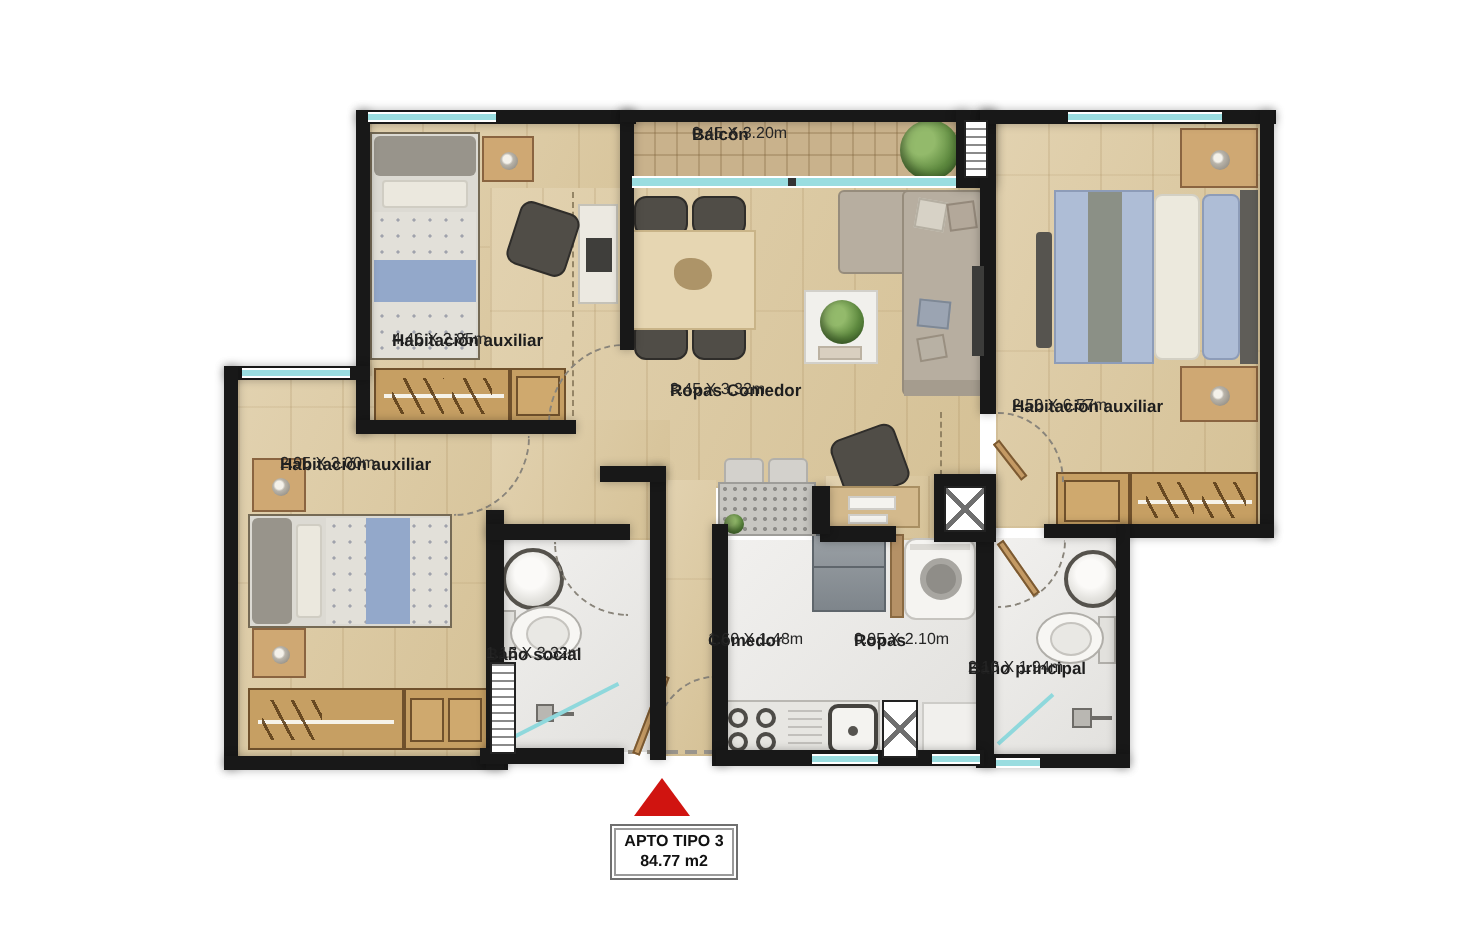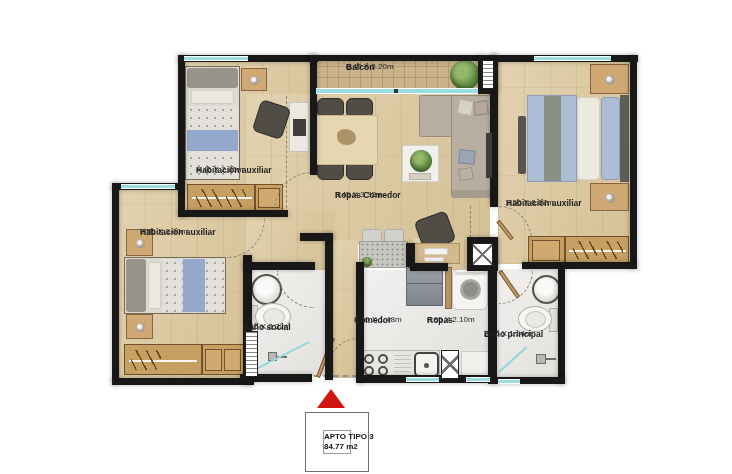--- a/index.html
+++ b/index.html
@@ -45,21 +45,21 @@
   .dash{z-index:15;}
   .plant{z-index:22;border-radius:50%;box-shadow:inset 2px -2px 5px rgba(0,0,0,.35);
       background:radial-gradient(circle at 35% 35%,#93ba6b 0 25%,#5e8a3f 60%,#3d6829 100%);}
   
   .rlabel{z-index:40;text-align:center;}
   .rlabel div{position:static;white-space:nowrap;}
   .rname{font-weight:bold;font-size:8.5px;line-height:10px;color:#1e1e1e;}
   .rdims{font-size:8px;line-height:9px;color:#262626;}
   
   .tri{z-index:40;width:0;height:0;border-left:14px solid transparent;border-right:14px solid transparent;border-bottom:19px solid #d01410;}
-  .mbox{z-index:40;border:1px solid #6f6f6f;background:#fff;padding:17px;}
+  .mbox{z-index:40;border:1px solid #6f6f6f;background:#fff;padding:1px;}
   .mboxin{position:static !important;border:1px solid #9a9a9a;text-align:center;padding:1px 0;}
   .mtitle,.marea{position:static !important;font-size:8px;font-weight:bold;color:#111;line-height:10px;white-space:nowrap;}
 </style>
 </head>
 <body>
 
 <div id="stage">
 <div id="fp" style="position:absolute;left:0;top:0;width:732px;height:474px;">
 
   <div class="wood" style="left:185px;top:62px;width:125px;height:150px;"></div>

